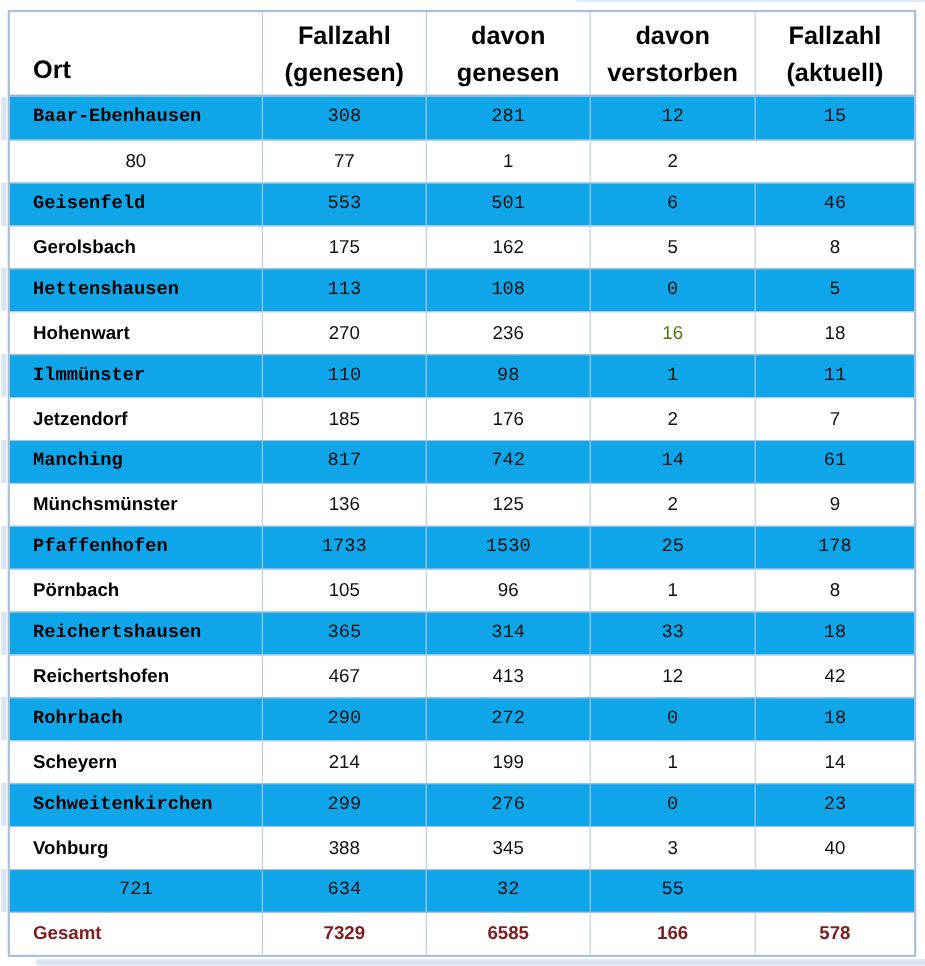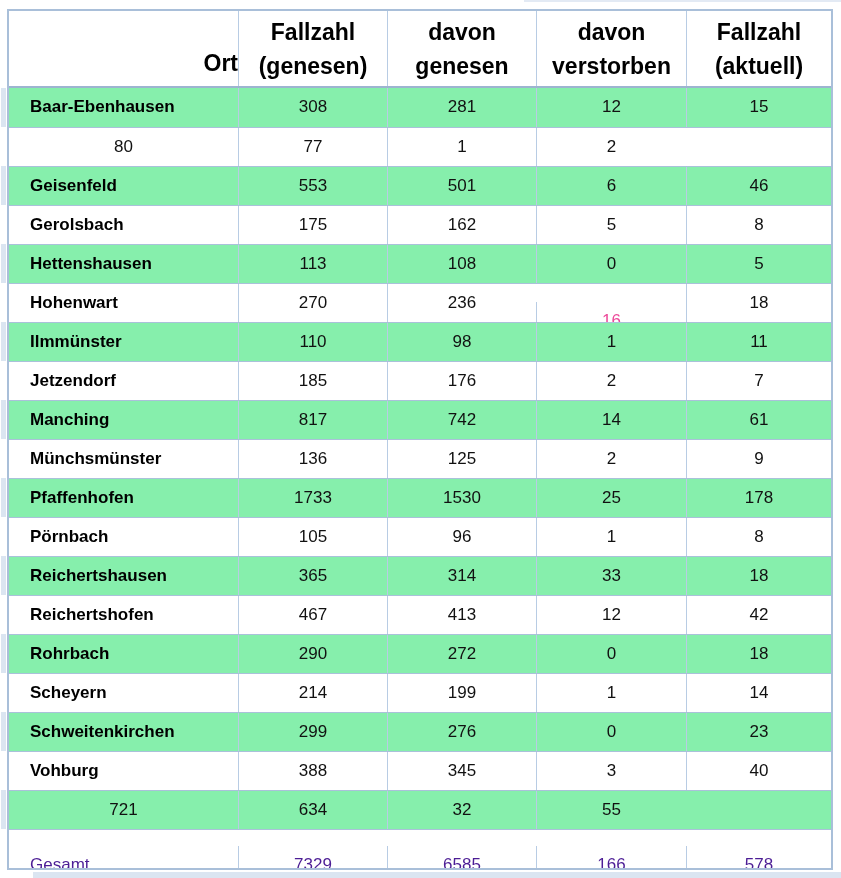--- a/index.html
+++ b/index.html
@@ -42,57 +42,57 @@
     display: grid;
     grid-template-columns: 229px 149px 149px 150px 145px;
     box-sizing: border-box;
   }
   .thead-row {
     height: 77px;
     border-bottom: 2px solid #9db4d0;
   }
   .body-row { height: 39px; }
   .body-row + .body-row { border-top: 1px solid #aac1da; }
-  .body-row.band { background: #86efac; }
+  .body-row.band { background: #0ea5e9; font-family: Liberation Mono, monospace; }
 
   .th, .td {
     box-sizing: border-box;
     overflow: hidden;
   }
   .th + .th, .td + .td { border-left: 1px solid #b8cce4; }
 
   .th {
     font-weight: 700;
     font-size: 23px;
     display: flex;
     flex-direction: column;
     justify-content: center;
     align-items: center;
     line-height: 34px;
   }
   .th.th-ort {
     justify-content: flex-end;
-    align-items: flex-end;
+    align-items: flex-start;
     padding: 0 0 6px 21px;
   }
 
   .td {
     font-size: 17px;
     line-height: 38px;
     text-align: center;
     color: #111111;
     font-weight: 400;
   }
   .td.td-ort {
     text-align: left;
     padding-left: 21px;
     font-weight: 700;
     color: #000000;
   }
-  .total-row .td { font-weight: 400; color: #4c1d95; margin-top: 16px; }
+  .total-row .td { font-weight: 700; color: #7f1d1d; }
 </style>
 </head>
 <body>
 
 <div class="screen">
 
   <div class="edge-sliver-top"></div>
   <div class="edge-sliver-left"></div>
   <div class="edge-sliver-bottom"></div>
 
@@ -152,21 +152,21 @@
           <div class="td td-ort">Hettenshausen</div>
           <div class="td">113</div>
           <div class="td">108</div>
           <div class="td">0</div>
           <div class="td">5</div>
         </div>
         <div class="tr body-row">
           <div class="td td-ort">Hohenwart</div>
           <div class="td">270</div>
           <div class="td">236</div>
-          <div class="td" style="color: #ec4899; margin-top: 18px;">16</div>
+          <div class="td" style="color: #4d7c0f;">16</div>
           <div class="td">18</div>
         </div>
         <div class="tr body-row band">
           <div class="td td-ort">Ilmmünster</div>
           <div class="td">110</div>
           <div class="td">98</div>
           <div class="td">1</div>
           <div class="td">11</div>
         </div>
         <div class="tr body-row">

